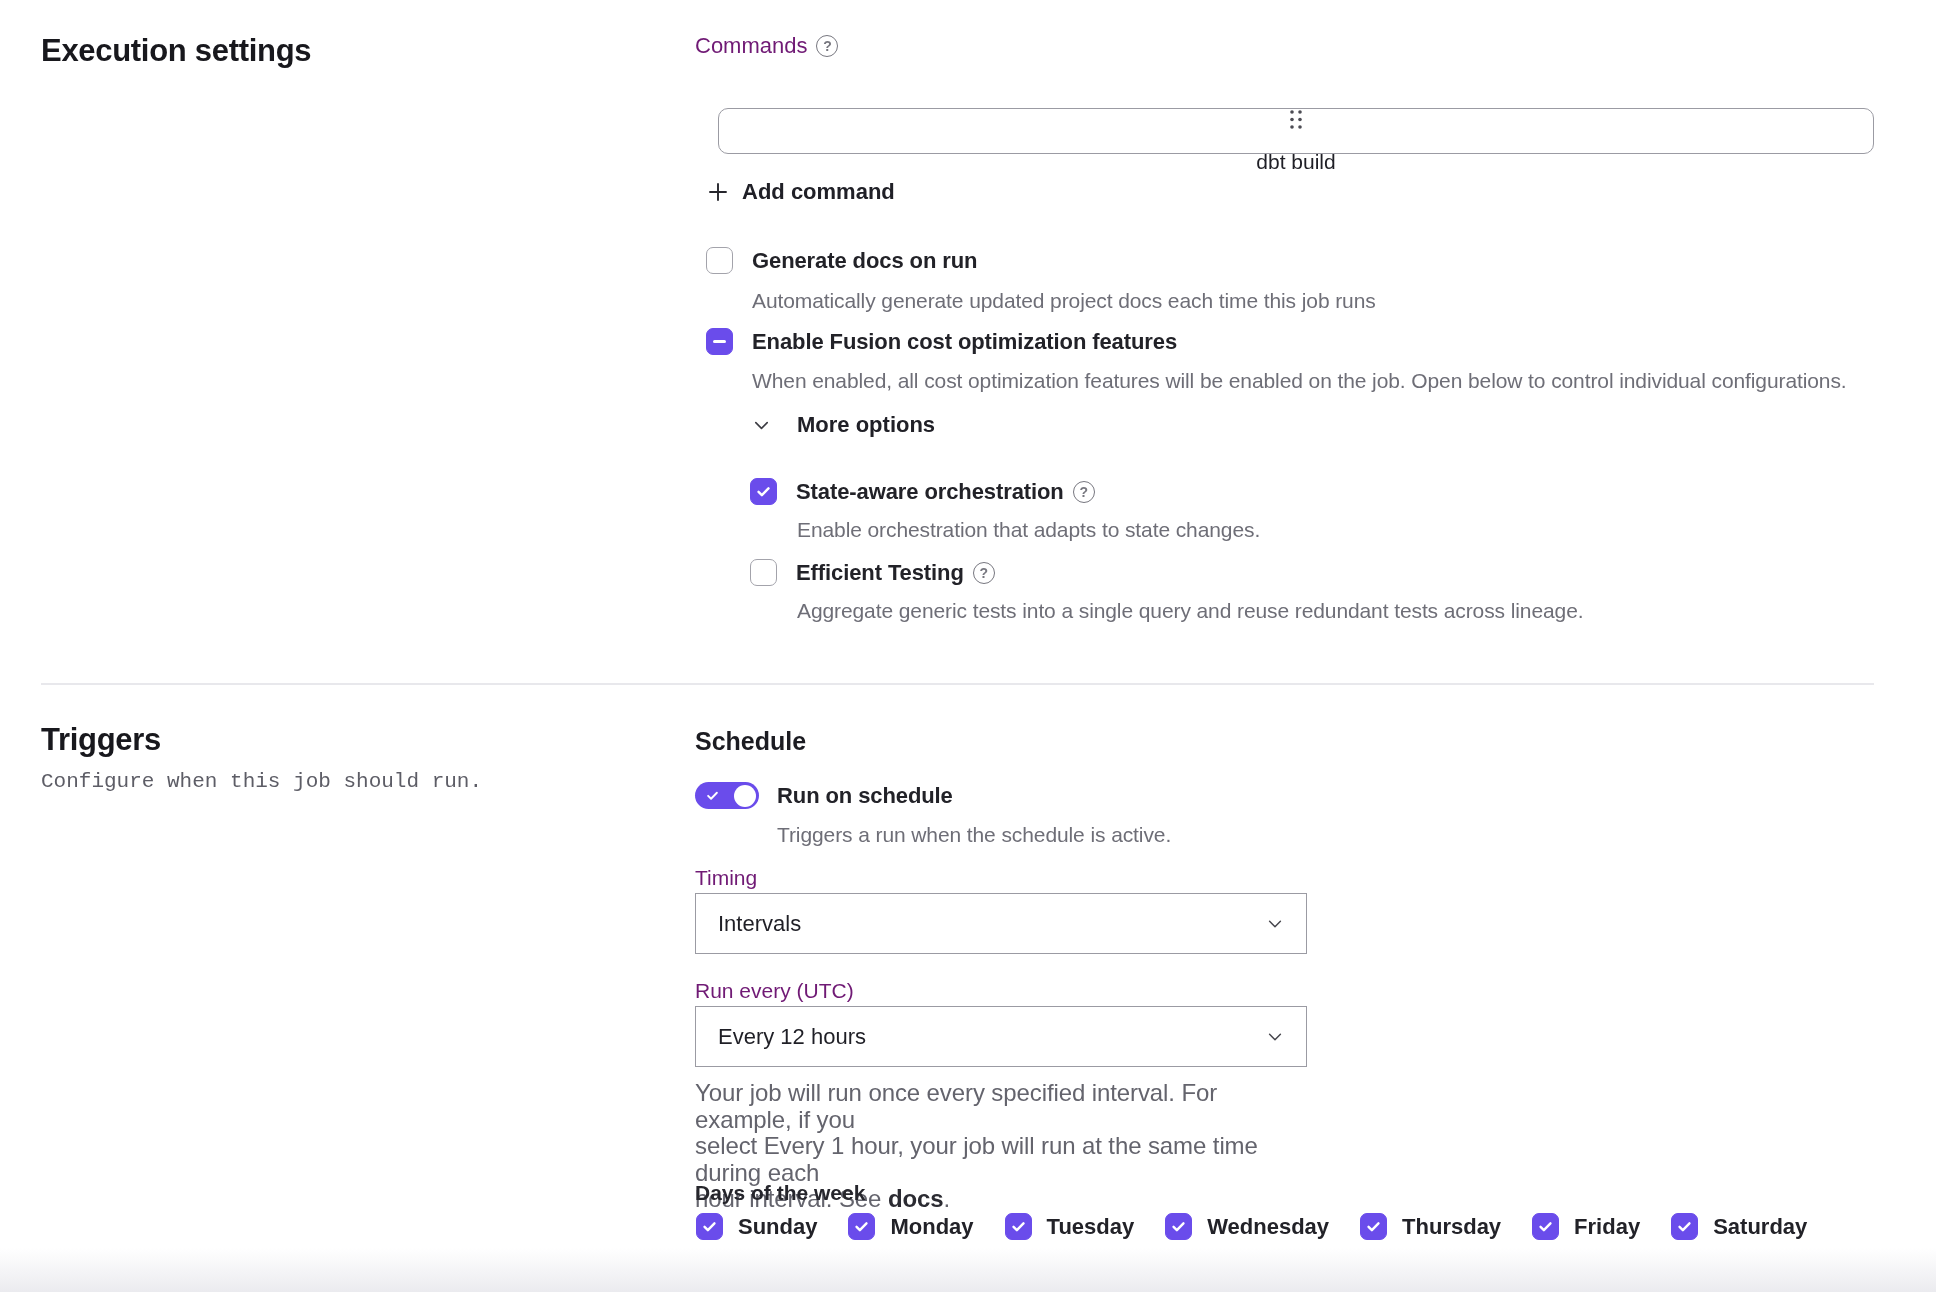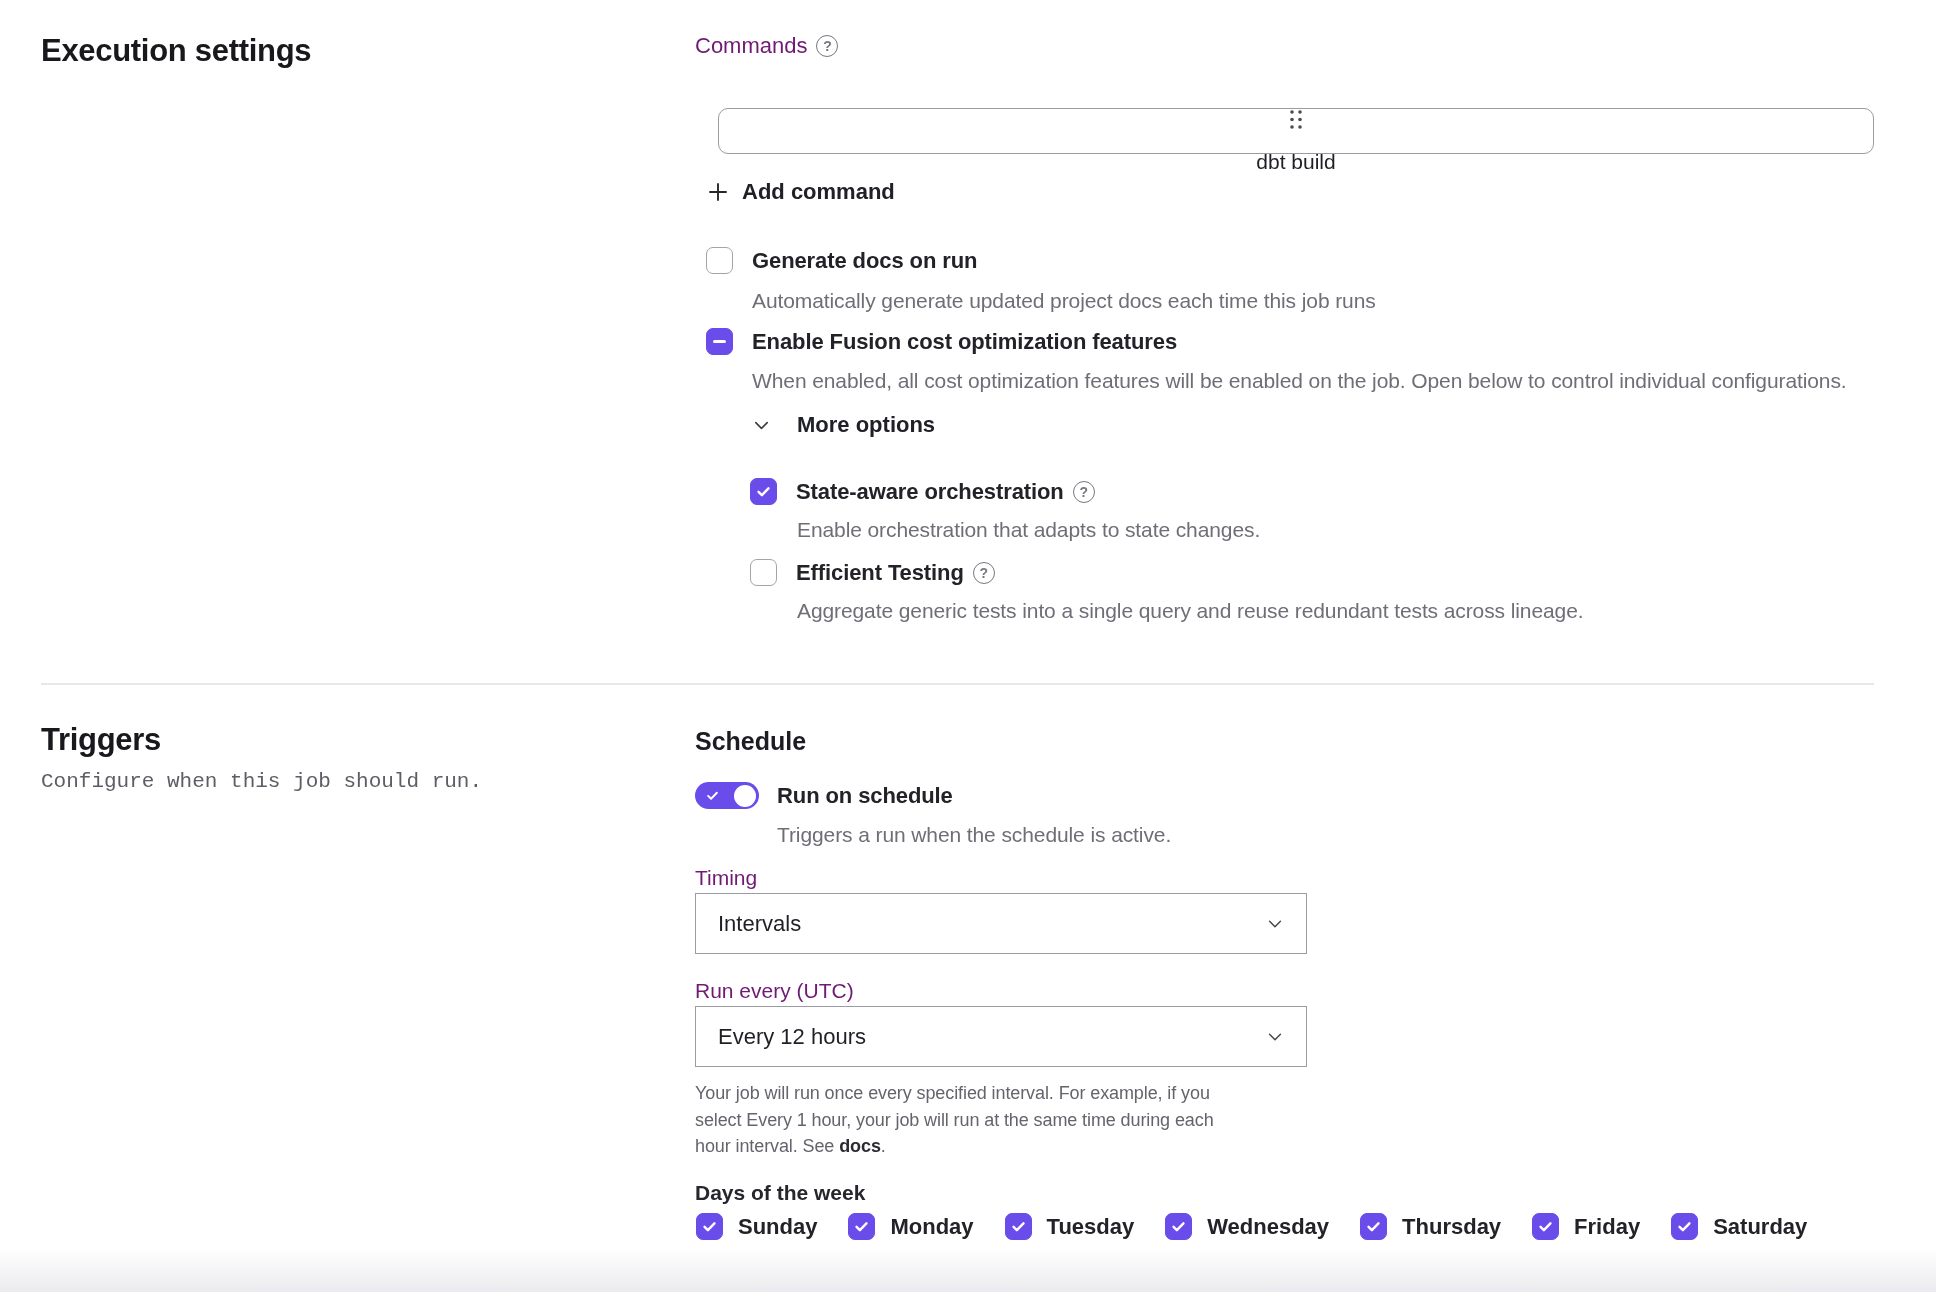--- a/index.html
+++ b/index.html
@@ -77,21 +77,21 @@
 
   
   .select {
     display: flex; align-items: center; justify-content: space-between;
     width: 612px; height: 61px;
     border: 1.5px solid #9b9ba3; border-radius: 0;
     background: #fff; padding: 0 22px;
   }
   .select .value { font-size: 22px; font-weight: 500; color: #1f1f26; }
 
-  .help-para { font-size: 18px; line-height: 26.5px; color: #64646d; letter-spacing: -0.1px; }
+  .help-para { font-size: 24px; line-height: 26.5px; color: #64646d; letter-spacing: -0.1px; }
   .docs-link { color: #2b2b32; font-weight: 600; cursor: pointer; }
 
   .days-row { display: flex; align-items: center; column-gap: 31px; }
   .day-item { display: flex; align-items: center; gap: 15px; cursor: pointer; }
   .day-item .lbl { font-size: 22px; font-weight: 600; color: #222228; }
 
   .divider { height: 1.5px; background: #e8e8ec; }
 
   .bottom-fade {
     position: absolute; left: 0; right: 0; bottom: 0; height: 44px;

